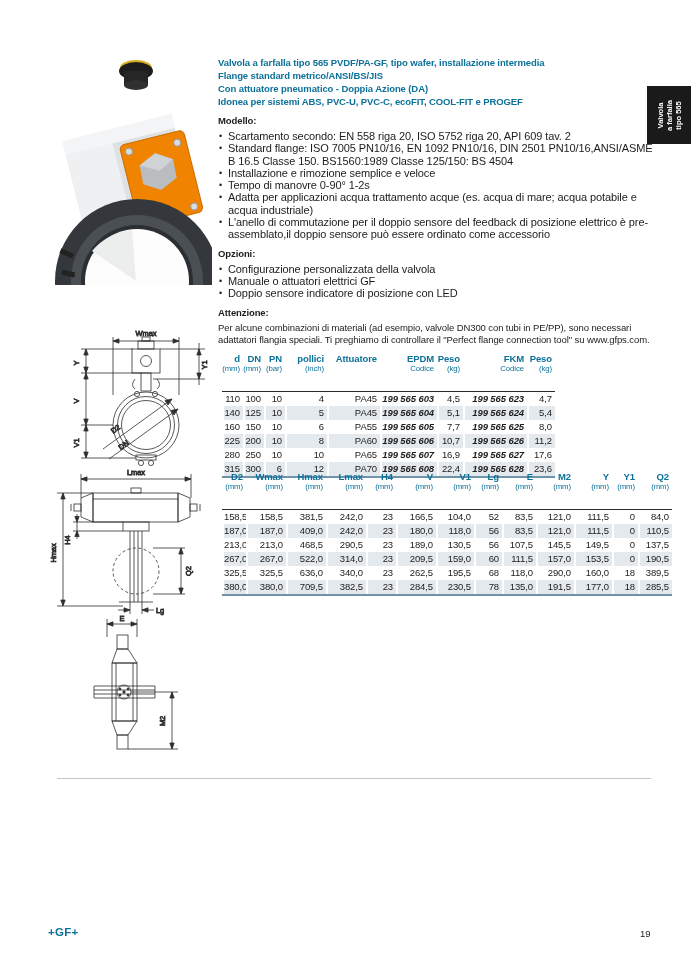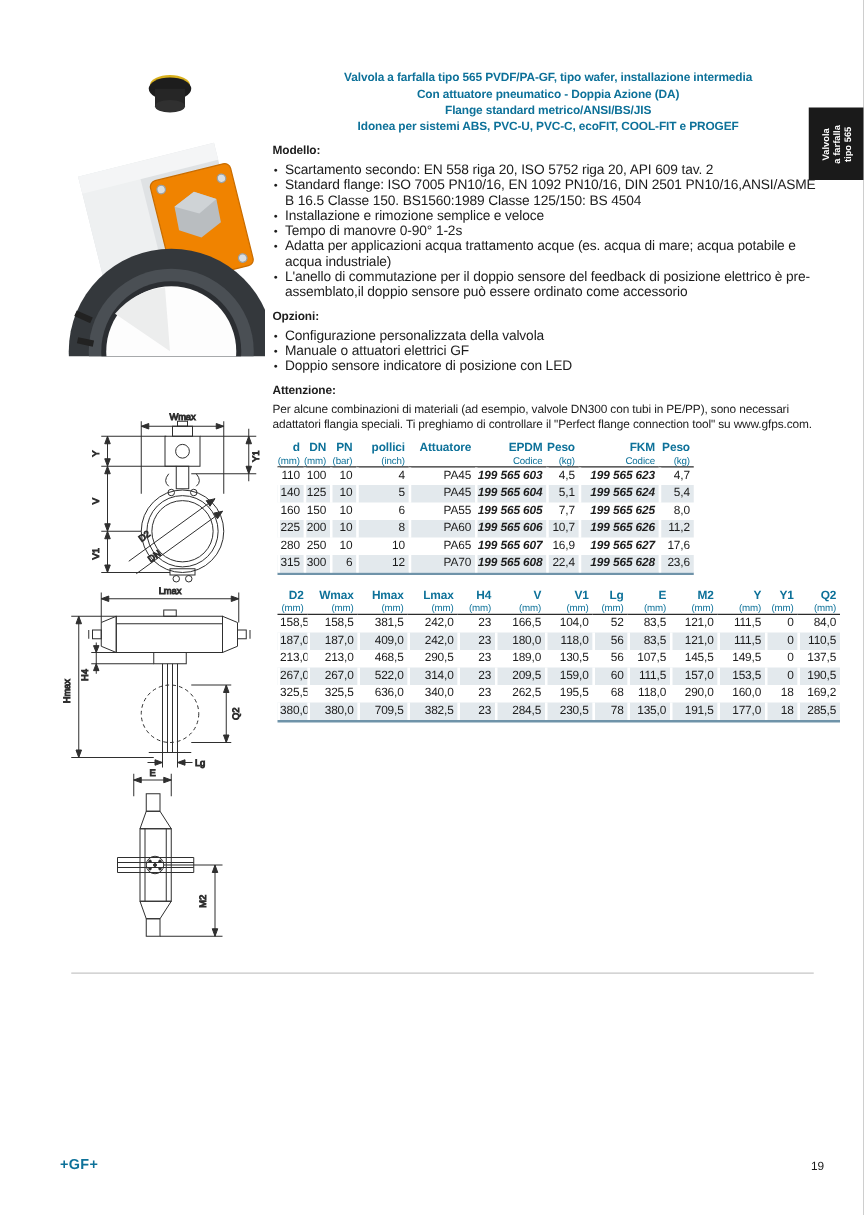--- a/index.html
+++ b/index.html
@@ -11,46 +11,46 @@
   }
   
   .side-tab {
     position:absolute; left:647px; top:86px; width:44px; height:58px;
     background:#1a1a1a; display:flex; align-items:center; justify-content:center;
   }
   .side-tab-inner { transform:rotate(-90deg); text-align:center; white-space:nowrap;
     color:#ffffff; font-weight:bold; font-size:7.5px; line-height:9px; letter-spacing:0; }
   
   .content { position:absolute; left:218px; top:56px; width:441px; }
-  .title-line { color:#0d7199; font-weight:bold; font-size:9.5px; line-height:13px;text-align:center; }
+  .title-line { color:#0d7199; font-weight:bold; font-size:9.5px; line-height:13px; }
   .sec-heading { font-weight:bold; font-size:9.5px; line-height:12px; margin:7px 0 3px 0; }
   ul.bullets { margin:0; padding:0; list-style:none; font-size:11px; line-height:12.3px; }
   ul.bullets li { position:relative; padding-left:10px; }
   ul.bullets li::before { content:"•"; position:absolute; left:1px; top:0; font-size:9px; }
   p.note { margin:0; font-size:9.5px; line-height:12.3px; }
   
   .tablewrap { position:absolute; border-bottom:2.5px solid #6f93a9; }
   #order-table-wrap { left:222px; top:351px; width:333px; }
   #dim-table-wrap   { left:222px; top:469px; width:450px; }
   table { border-collapse:separate; border-spacing:0; table-layout:fixed; width:100%; font-size:9.5px; }
   th, td { text-align:right; padding:1.5px 3px 1.5px 0; white-space:nowrap; overflow:hidden; }
   th.th-main { color:#0d7199; font-weight:bold; font-size:9.5px; padding-bottom:0; }
-  th.th-sub  { color:#0d7199; font-weight:normal; font-size:7.8px; padding-top:0; padding-bottom:0;
+  th.th-sub  { color:#0d7199; font-weight:normal; font-size:7.8px; padding-top:0; padding-bottom:18px;
                border-bottom:1.5px solid #2b2b2b; }
   tbody td { border-left:2px solid #ffffff; }
   tbody tr:nth-child(even) td { background:#e3e9ed; }
   td.bold { font-weight:bold;font-style:italic; }
   
   .absbox { position:absolute; }
   svg text { font-family:"Liberation Sans", sans-serif; fill:#2b2b2b; }
   
   .hr-line { position:absolute; left:57px; top:778px; width:594px; height:1px; background:#c6c6c6; }
   .footer-brand { position:absolute; left:48px; top:926px; color:#0d7199; font-weight:bold;
                   font-size:11.5px; letter-spacing:0.3px; }
-  .page-number { position:absolute; left:640px; top:928px; width:28px; text-align:center; font-size:9.5px; }
+  .page-number { position:absolute; left:640px; top:928px; width:28px; text-align:left; font-size:9.5px; }
 </style>
 </head>
 <body>
 
 <div class="page">
 
   <svg class="absbox" style="left:40px; top:55px;" width="172" height="230" viewBox="0 0 172 230">
 
     <g>
       <ellipse cx="96" cy="13" rx="16" ry="8" fill="#d9b01c"></ellipse>
@@ -92,22 +92,22 @@
   <div class="side-tab">
     <div class="side-tab-inner">
       <div>Valvola</div>
       <div>a farfalla</div>
       <div>tipo 565</div>
     </div>
   </div>
 
   <div class="content">
     <div class="title-line">Valvola a farfalla tipo 565 PVDF/PA-GF, tipo wafer, installazione intermedia</div>
+    <div class="title-line">Flange standard metrico/ANSI/BS/JIS</div>
     <div class="title-line">Con attuatore pneumatico - Doppia Azione (DA)</div>
-    <div class="title-line">Flange standard metrico/ANSI/BS/JIS</div>
     <div class="title-line">Idonea per sistemi ABS, PVC-U, PVC-C, ecoFIT, COOL-FIT e PROGEF</div>
 
     <div class="sec-heading">Modello:</div>
     <ul class="bullets">
         <li>Scartamento secondo: EN 558 riga 20, ISO 5752 riga 20, API 609 tav. 2</li>
         <li>Standard flange: ISO 7005 PN10/16, EN 1092 PN10/16, DIN 2501 PN10/16,ANSI/ASME B 16.5 Classe 150. BS1560:1989 Classe 125/150: BS 4504</li>
         <li>Installazione e rimozione semplice e veloce</li>
         <li>Tempo di manovre 0-90° 1-2s</li>
         <li>Adatta per applicazioni acqua trattamento acque (es. acqua di mare; acqua potabile e acqua industriale)</li>
         <li>L'anello di commutazione per il doppio sensore del feedback di posizione elettrico è pre-assemblato,il doppio sensore può essere ordinato come accessorio</li>
@@ -348,21 +348,21 @@
             <td>636,0</td>
             <td>340,0</td>
             <td>23</td>
             <td>262,5</td>
             <td>195,5</td>
             <td>68</td>
             <td>118,0</td>
             <td>290,0</td>
             <td>160,0</td>
             <td>18</td>
-            <td>169,2</td>
+            <td>389,5</td>
           </tr>
           <tr>
             <td>380,0</td>
             <td>380,0</td>
             <td>709,5</td>
             <td>382,5</td>
             <td>23</td>
             <td>284,5</td>
             <td>230,5</td>
             <td>78</td>

